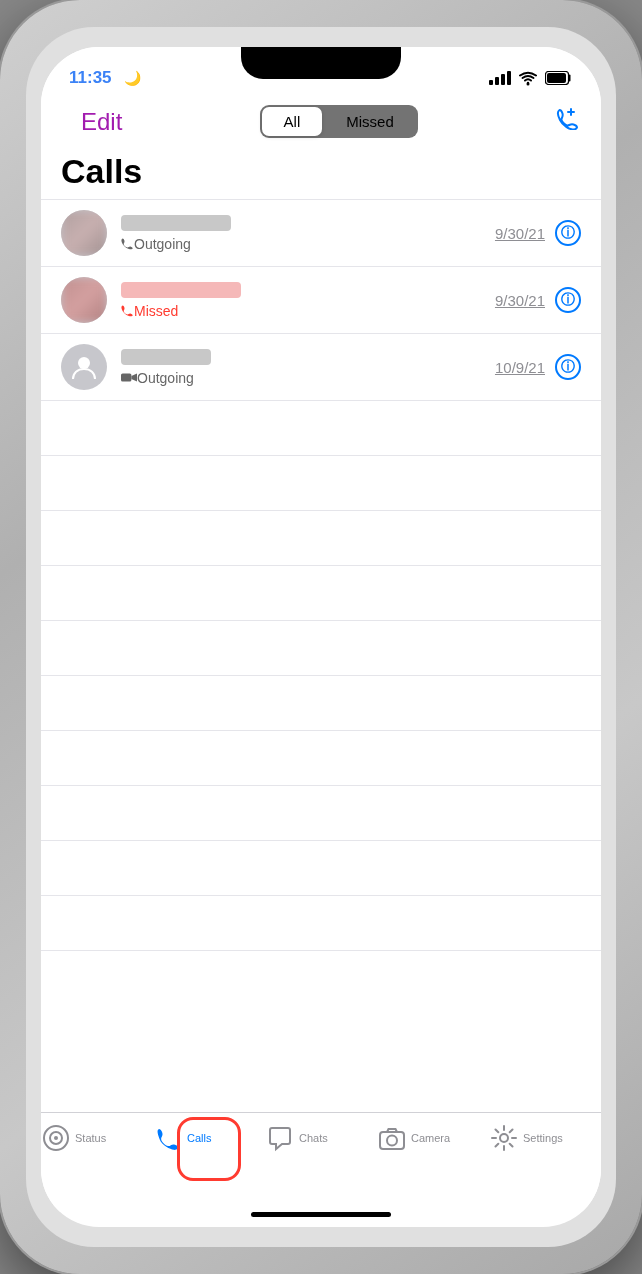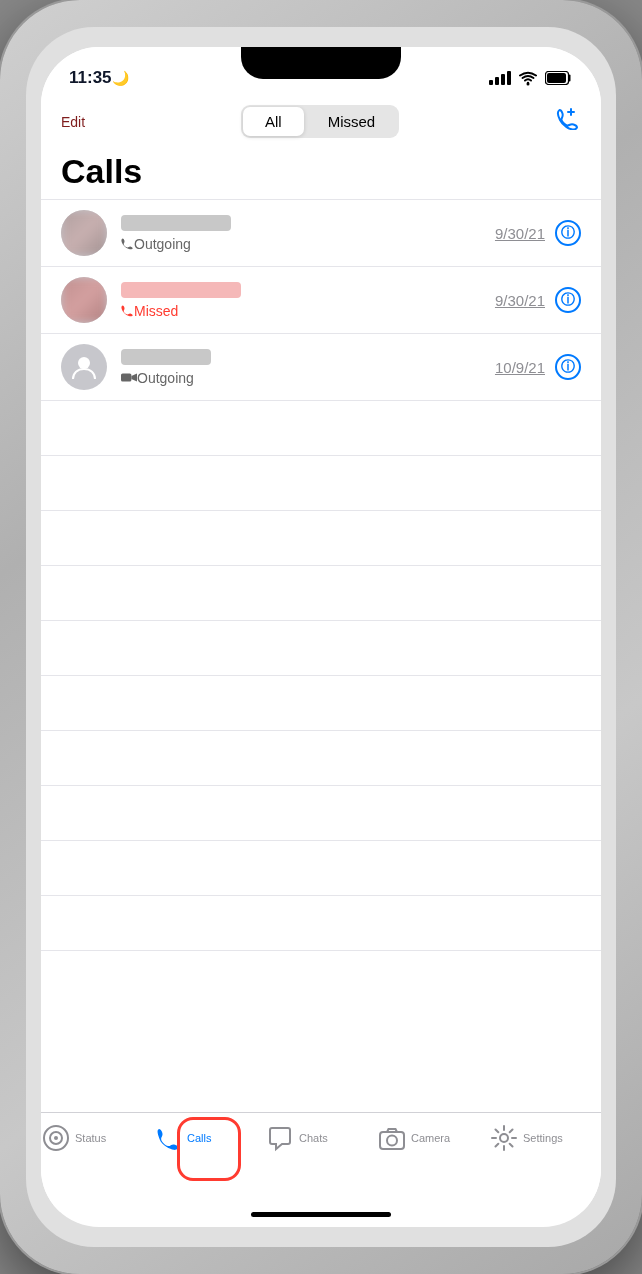--- a/index.html
+++ b/index.html
@@ -48,24 +48,24 @@
       background: #fff;
       display: flex;
       align-items: center;
       justify-content: space-between;
       padding: 12px 28px 0 28px;
       flex-shrink: 0;
     }
     .status-time {
       font-size: 17px;
       font-weight: 600;
-      color: #0f172a;
-      display: flex;
-      align-items: center;
-      gap: 1px;
+      color: #3b82f6;
+      display: flex;
+      align-items: center;
+      gap: 13px;
     }
     .status-right {
       display: flex;
       align-items: center;
       gap: 7px;
     }
     
     .notch {
       position: absolute;
       top: 0;
@@ -83,30 +83,31 @@
       padding: 8px 20px 0 20px;
       flex-shrink: 0;
     }
     .header-top {
       display: flex;
       align-items: center;
       justify-content: space-between;
       margin-bottom: 10px;
     }
     .edit-btn {
-      color: #7f1d1d;
-      font-size: 14px;
+      color: #a21caf;
+      font-size: 24px;
       font-weight: 400;
       background: none;
       border: none;
       cursor: pointer;
+      margin-left: 20px;
     }
     .segment-control {
       display: flex;
-      background: #e5e5e5;
+      background: #737373;
       border-radius: 9px;
       padding: 2px;
       gap: 2px;
     }
     .seg-btn {
       padding: 6px 22px;
       border-radius: 7px;
       font-size: 15px;
       font-weight: 400;
       border: none;

